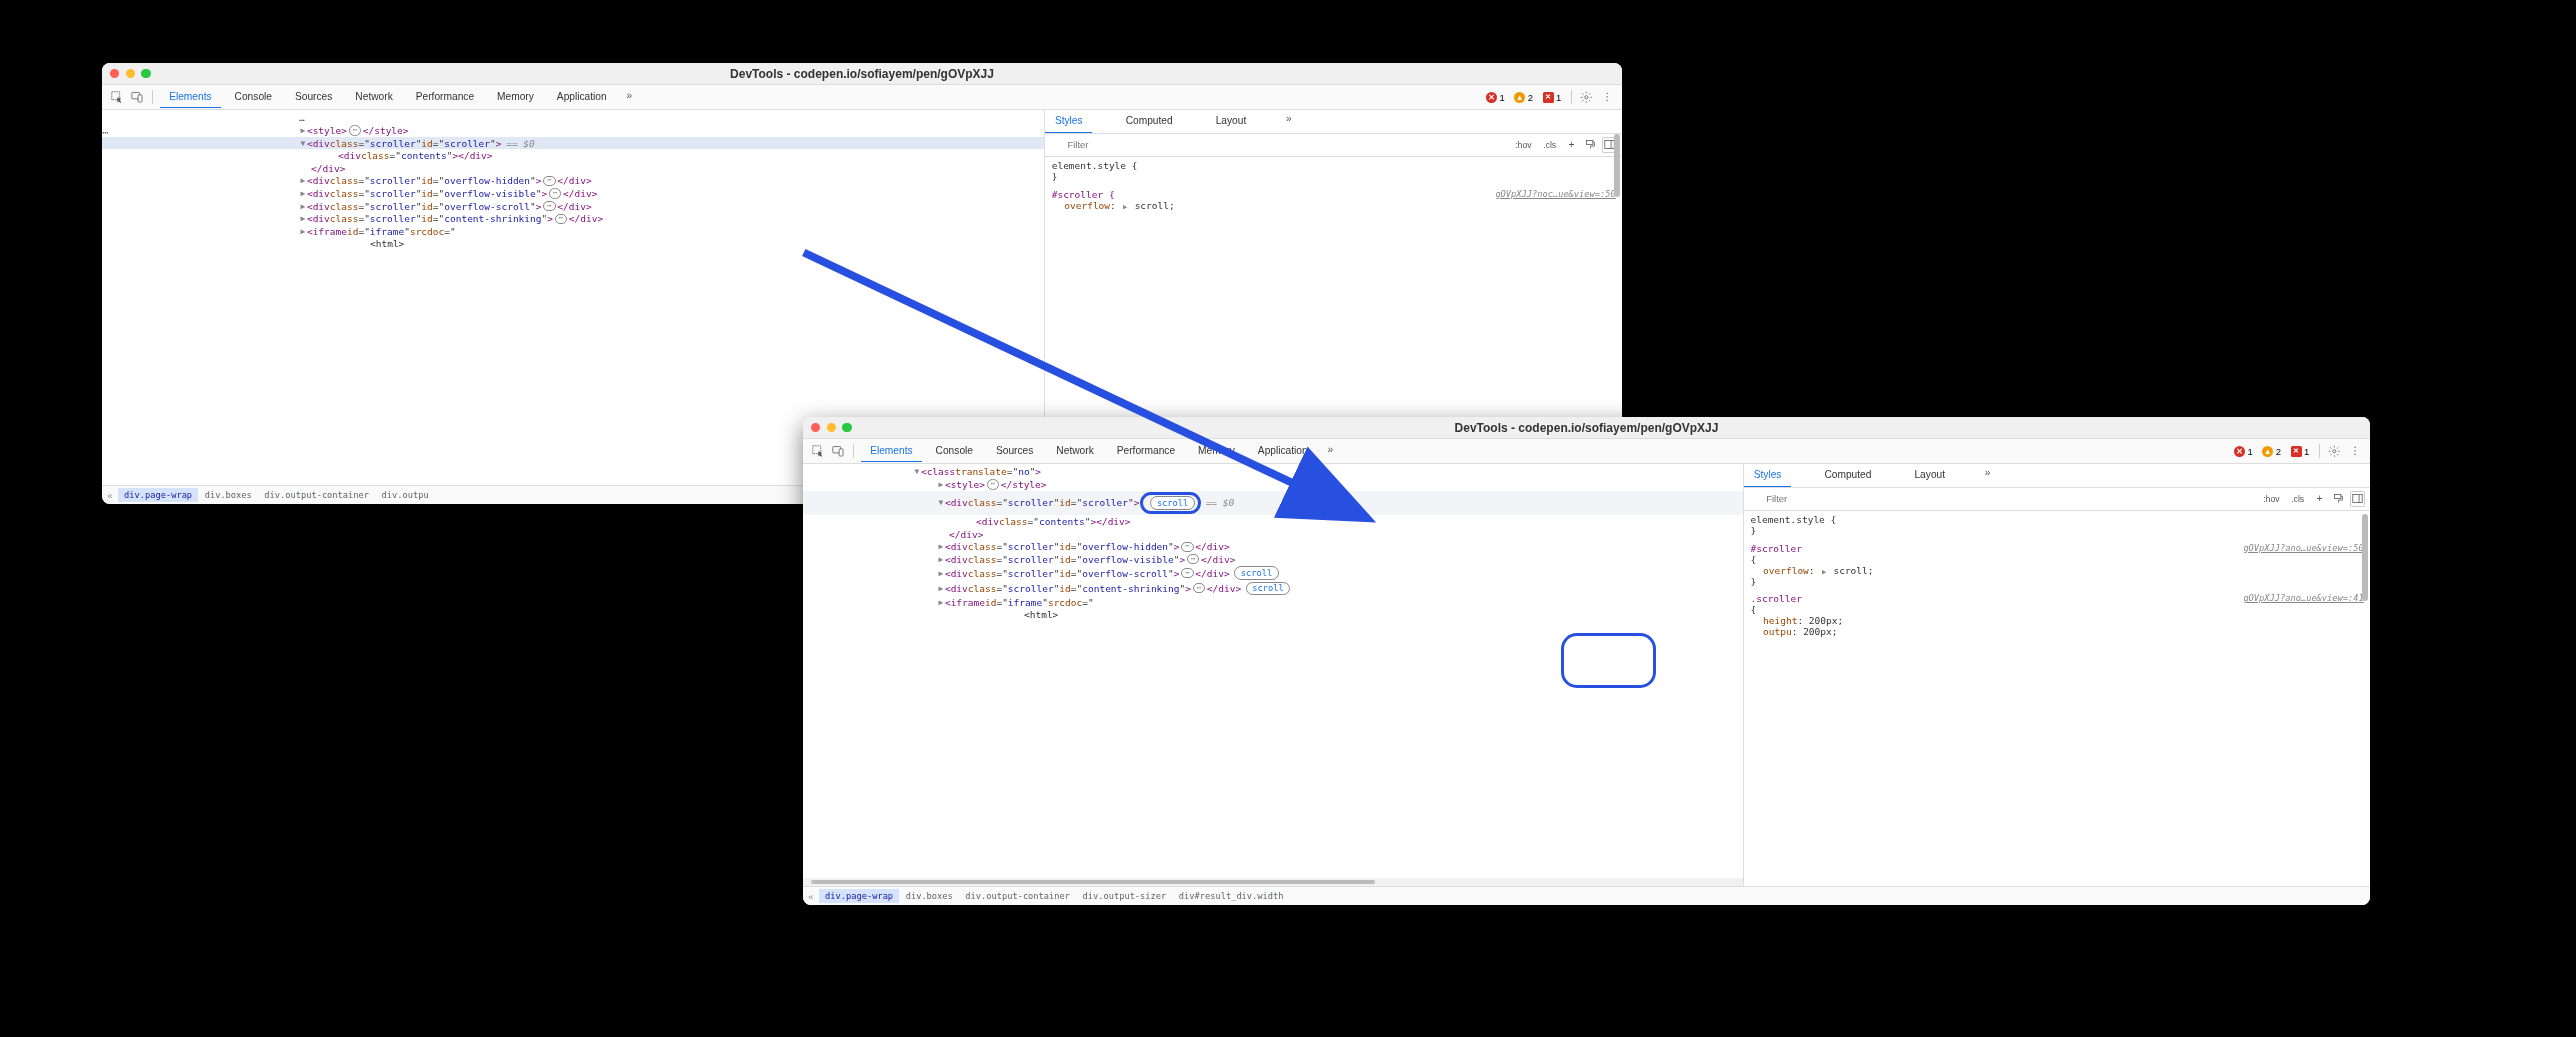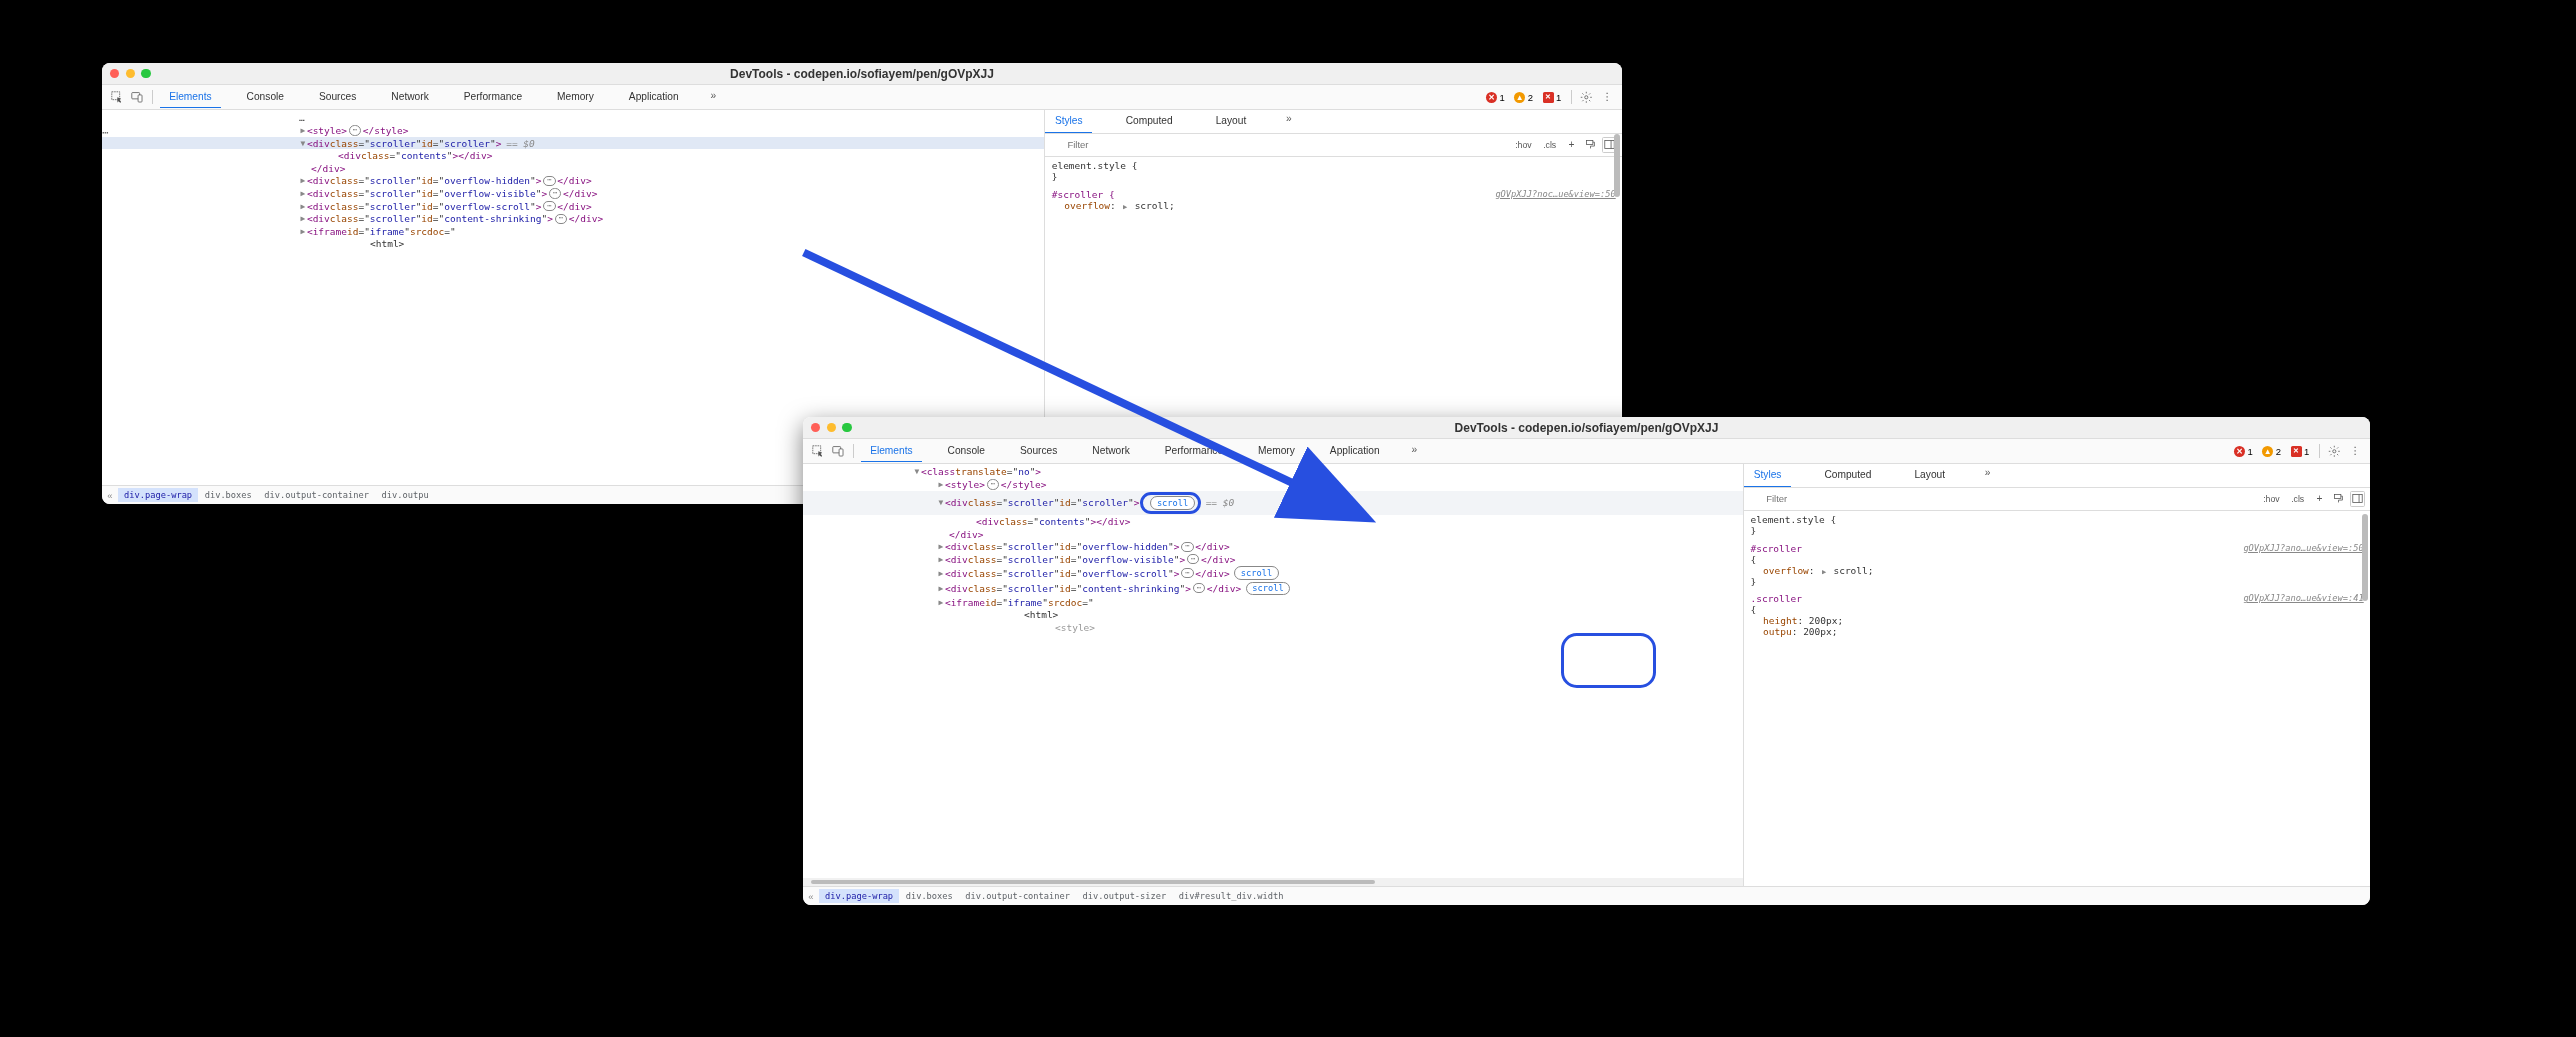--- a/index.html
+++ b/index.html
@@ -44,21 +44,21 @@
     padding: 0 6.3px;
     border-bottom: 0.8px solid #ddd;
     background: #fafafa;
     gap: 3.2px;
   }
   .inspect-icon, .device-icon {
     width: 17.3px; height: 17.3px; display: flex; align-items: center; justify-content: center;
     color: #555;
   }
   .toolbar-sep { width: 0.8px; height: 14px; background: #ccc; margin: 0 3.2px; }
-  .tab-strip { display: flex; gap: 16px; }
+  .tab-strip { display: flex; gap: 4px; }
   .main-tab {
     padding: 4.7px 9.5px; font-size: 10.2px; color: #333; cursor: pointer;
   }
   .main-tab.active { color: #1a73e8; border-bottom: 1.6px solid #1a73e8; }
   .more-tabs { padding: 3.2px 6.3px; color: #555; }
   .toolbar-spacer { flex: 1; }
   .issue-badge { display: inline-flex; align-items: center; gap: 2.4px; margin: 0 3.2px; font-size: 9.5px; }
   .badge-icon { width: 11px; height: 11px; border-radius: 50%; display: inline-flex; align-items:center; justify-content:center; color: #fff; font-size: 7.9px; font-weight: bold; }
   .badge-error { background: #d93025; }
   .badge-warn { background: #f29900; }
@@ -591,23 +591,20 @@
           <span class="attr-name"> id</span>
             <span class="eq-punct">="</span>
             <span class="attr-val">iframe</span>
             <span class="eq-punct">"</span>
           <span class="attr-name"> srcdoc</span>
             <span class="eq-punct">="</span>
         </div>
         <div class="dom-line" style="padding-left:221px;">
           <span class="plain-text">&lt;html&gt;</span>
         </div>
-        <div class="dom-line" style="padding-left:252px;">
-          <span class="plain-text" style="color:#999;">&lt;style&gt;</span>
-        </div>
       </div>
 
       <div style="position:absolute; left:758px; top:169px; width:95px; height:55px; border:3.9px solid #274fe0; border-radius:15.8px; pointer-events:none;"></div>
       <div class="hscrollbar-track">
         <div class="hscrollbar-thumb"></div>
       </div>
     </div>
 
     <div class="side-pane">
       <div class="side-tabs">

